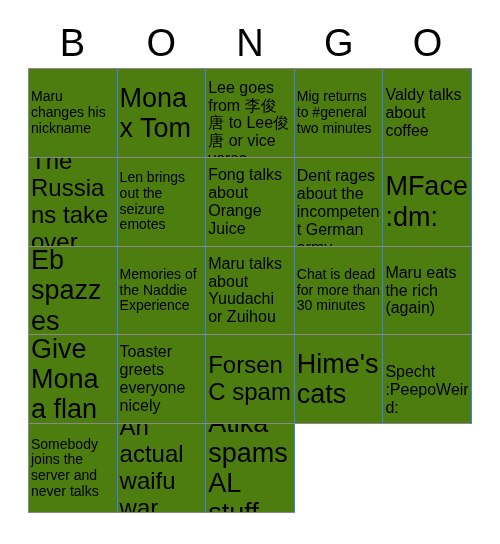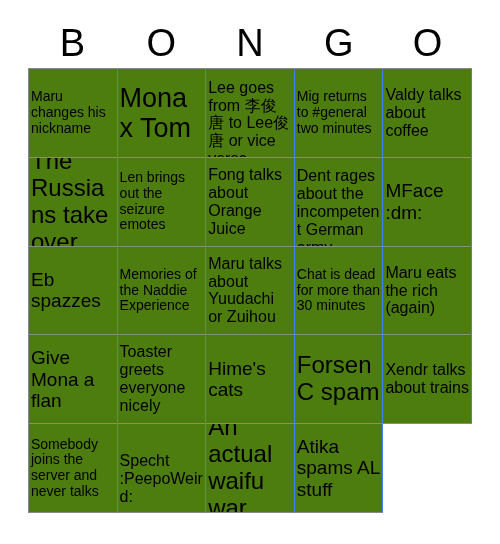--- a/index.html
+++ b/index.html
@@ -75,21 +75,21 @@
     display: block;
     width: 100%;
     line-height: 1.12;
     word-wrap: break-word;
     overflow-wrap: break-word;
     color: #000000;
   }
 
   
   .fs-xxl .cell-text { font-size: 27px; }
-  .fs-xl  .cell-text { font-size: 19px; }
+  .fs-xl  .cell-text { font-size: 27px; }
   .fs-lg  .cell-text { font-size: 24px; }
   .fs-md  .cell-text { font-size: 16px; }
   .fs-sm  .cell-text { font-size: 14px; }
   .fs-xs  .cell-text { font-size: 16px; margin-top: 21px; }
 </style>
 </head>
 <body>
 
 <div id="bingo-card">
 
@@ -150,35 +150,32 @@
     <div class="bingo-cell fs-md">
         <span class="cell-text">Maru eats the rich (again)</span>
       </div>
 
     <div class="bingo-cell fs-xl">
         <span class="cell-text">Give Mona a flan</span>
       </div>
     <div class="bingo-cell fs-md">
         <span class="cell-text">Toaster greets everyone nicely</span>
       </div>
+    <div class="bingo-cell fs-lg">
+        <span class="cell-text">ForsenC spam</span>
+      </div>
     <div class="bingo-cell fs-xl">
         <span class="cell-text">Hime's cats</span>
       </div>
-    <div class="bingo-cell fs-lg">
-        <span class="cell-text">ForsenC spam</span>
-      </div>
 
-    <div class="bingo-cell fs-md">
-        <span class="cell-text">Xendr talks about trains</span>
+    <div class="bingo-cell fs-xs">
+        <span class="cell-text">Specht :PeepoWeird:</span>
       </div>
     <div class="bingo-cell fs-sm">
         <span class="cell-text">Somebody joins the server and never talks</span>
-      </div>
-    <div class="bingo-cell fs-xs">
-        <span class="cell-text">Specht :PeepoWeird:</span>
       </div>
     <div class="bingo-cell fs-lg">
         <span class="cell-text">An actual waifu war</span>
       </div>
     <div class="bingo-cell fs-xl">
         <span class="cell-text">Atika spams AL stuff</span>
       </div>
   </div>
 
 </div>

